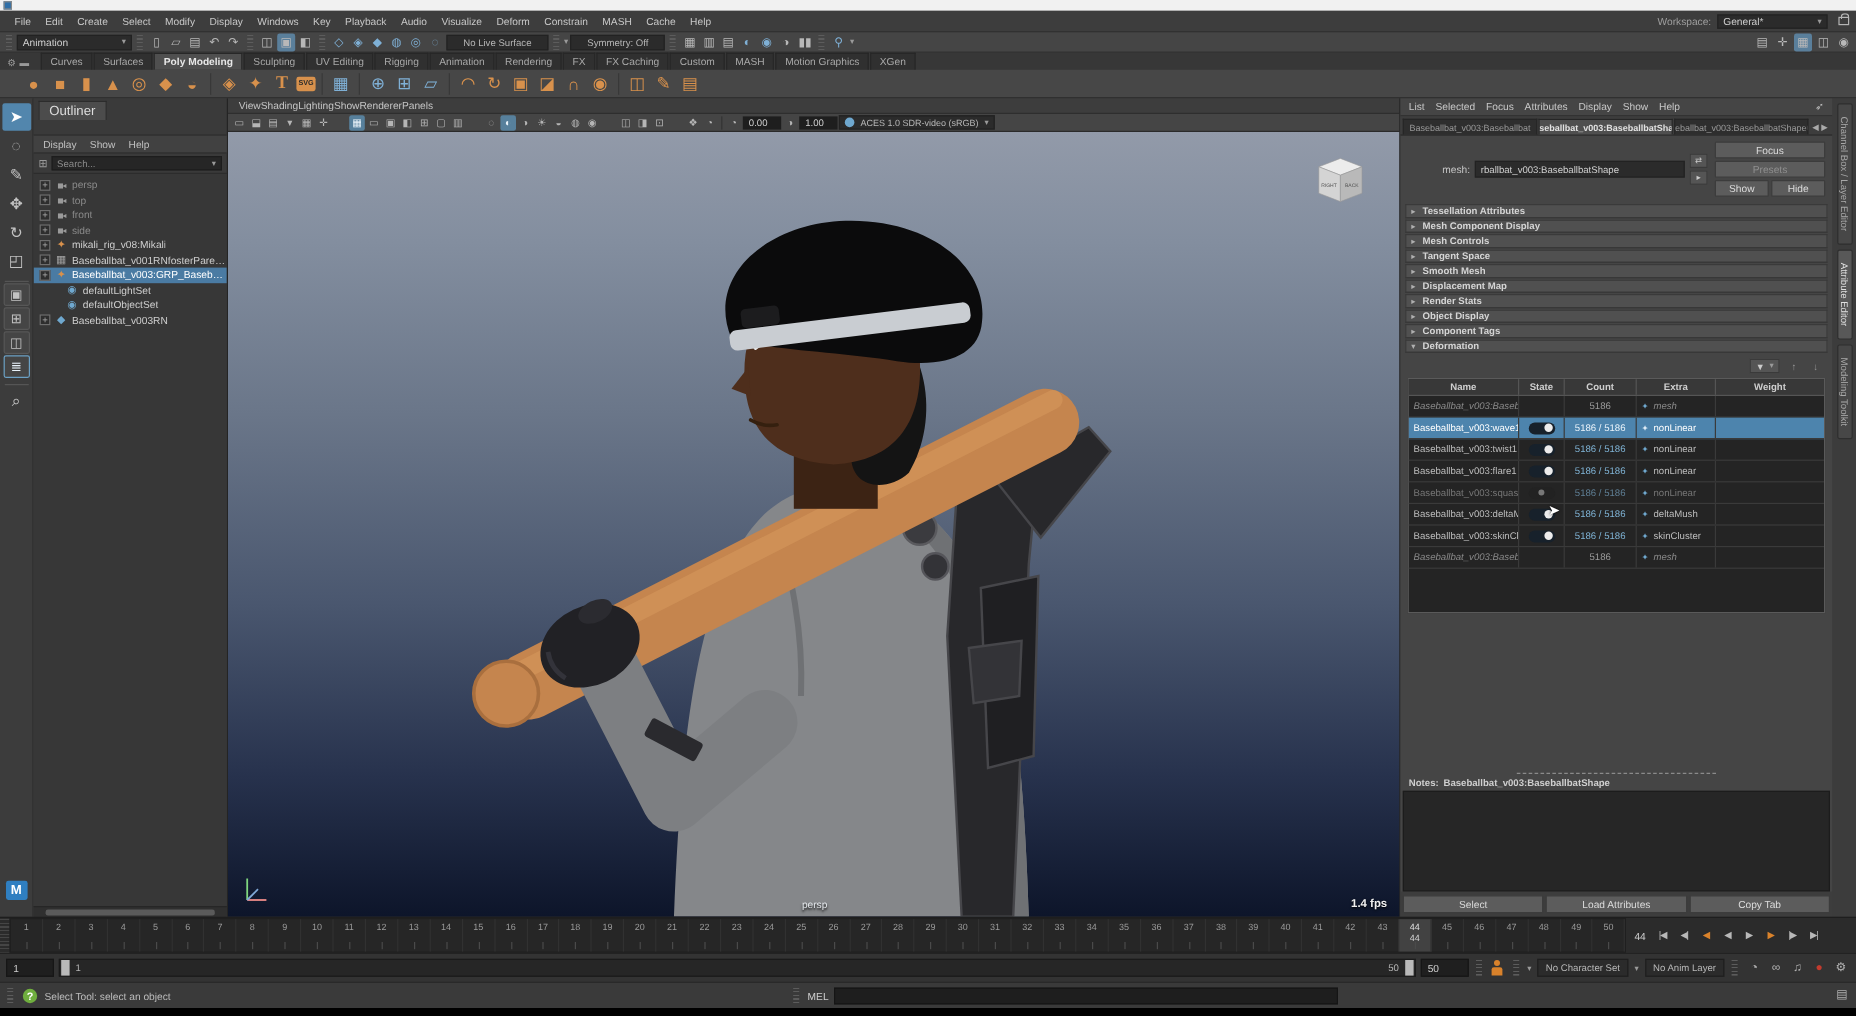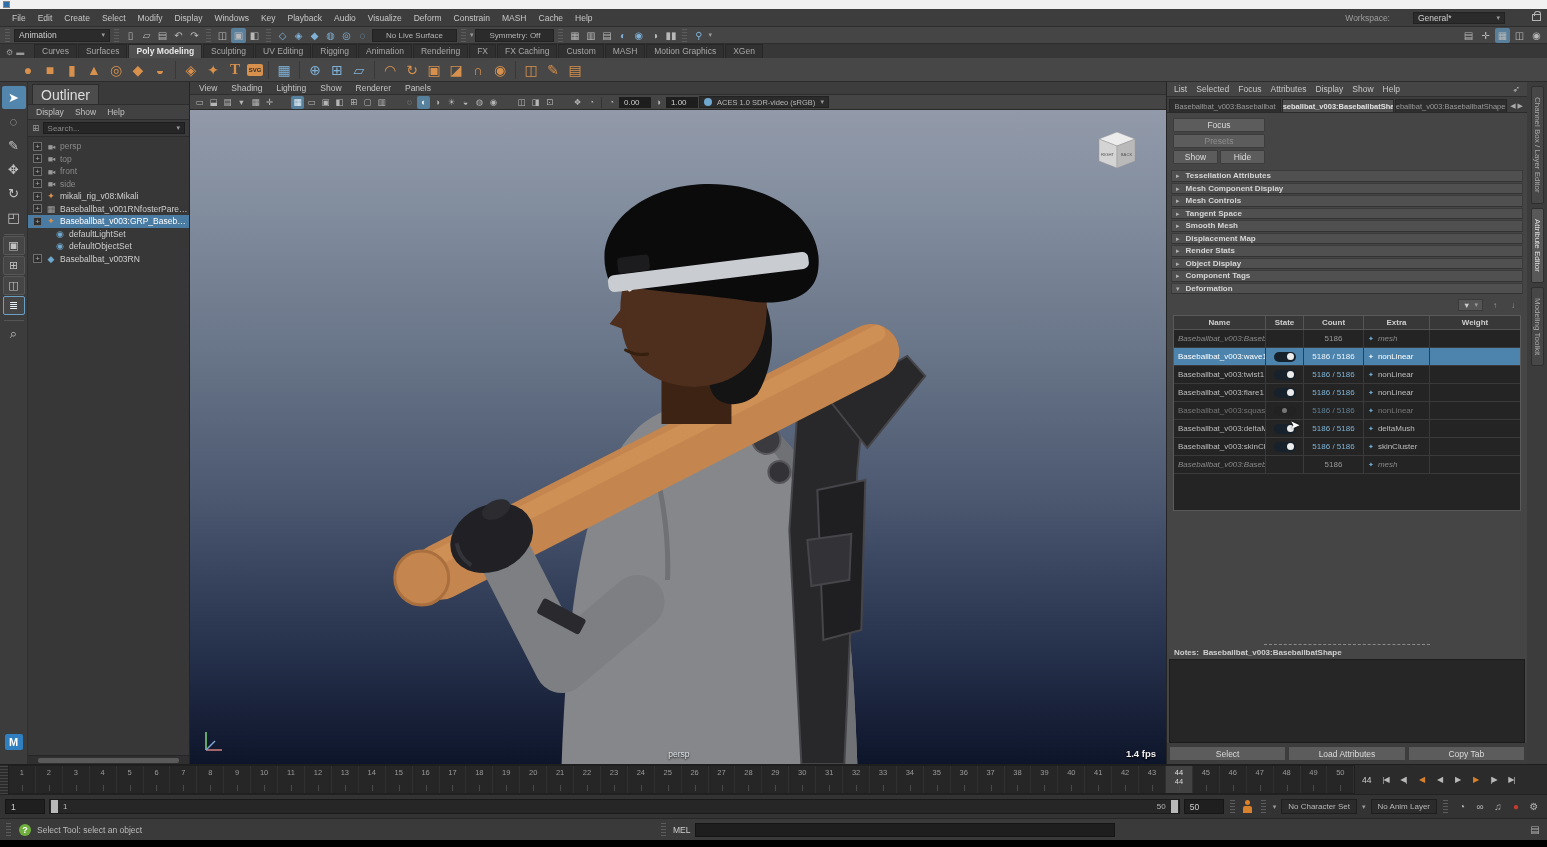--- a/index.html
+++ b/index.html
@@ -7,21 +7,21 @@
   body{font-family:"Liberation Sans","DejaVu Sans",sans-serif;font-size:9px;color:#c5c5c5}
   #root{position:relative;width:1547px;height:847px;background:#3c3c3c;overflow:hidden}
 
   
   .titlebar{height:9px;background:#f1f1f1;display:flex;align-items:center;padding-left:3px}
   .titlebar .appicon{width:7px;height:7px;background:#2f6fa8;border:1px solid #888}
 
   
   .menubar{height:18px;background:#3d3d3d;border-bottom:1px solid #2e2e2e;display:flex;align-items:center;padding:0 6px}
   .menu-item{padding:0 6px;font-size:8.5px;color:#c8c8c8;white-space:nowrap;cursor:default}
-  .ws{margin-left:auto;display:flex;align-items:center;gap:23px}
+  .ws{margin-left:auto;display:flex;align-items:center;gap:5px}
   .ws-label{color:#9f9f9f;font-size:8.5px}
   .ws-select{width:92px;height:12px;background:#2b2b2b;border:1px solid #222;color:#cfcfcf;font-size:8.5px;padding:0 4px;display:flex;align-items:center;justify-content:space-between}
   .caret{font-size:7px;color:#9a9a9a}
   .lock{width:9px;height:7px;border:1px solid #b5b5b5;position:relative;margin-left:4px}
   .lock::before{content:"";position:absolute;top:-4px;left:1px;width:5px;height:4px;border:1px solid #b5b5b5;border-bottom:none;border-radius:3px 3px 0 0}
 
   
   .statusline{height:17px;background:#454545;border-bottom:1px solid #2e2e2e;display:flex;align-items:center;gap:2px;padding:0 3px}
   .grip{width:5px;height:13px;background:repeating-linear-gradient(0deg,#5c5c5c 0 1px,transparent 1px 3px);margin:0 2px;flex:none}
   .sl-select{width:96px;height:13px;background:#2b2b2b;border:1px solid #222;display:flex;align-items:center;justify-content:space-between;padding:0 4px;font-size:8.5px;color:#cfcfcf}
@@ -50,21 +50,21 @@
   .tool{width:24px;height:23px;display:flex;align-items:center;justify-content:center;font-size:13px;color:#c2c2c2;border-radius:2px;cursor:default}
   .tool.active{background:#5286ad;color:#fff}
   .tool.active2{background:#47708e;color:#e8f2fa;font-size:11px}
   .tool.small{height:19px;font-size:11px;border:1px solid #575757;width:22px;background:#454545}
   .tool.small.active2{border-color:#6ba0c4}
   .tool.sep{height:5px;width:20px;border-bottom:1px solid #555;border-radius:0;background:none}
   .maya-logo{margin-top:auto;margin-bottom:14px;width:18px;height:16px;background:#2f7fc1;color:#fff;font-weight:bold;font-size:11px;display:flex;align-items:center;justify-content:center;border-radius:2px}
 
   
   .outliner{width:162px;background:#3a3a3a;border-right:1px solid #242424;display:flex;flex-direction:column}
-  .ol-tab{align-self:flex-start;background:#4c4c4c;padding:2px 8px 1px;font-size:14px;color:#ddd;border:1px solid #2c2c2c;border-bottom:none;margin:2px 0 0 4px}
+  .ol-tab{align-self:flex-start;background:#4c4c4c;padding:2px 8px 1px;font-size:11px;color:#ddd;border:1px solid #2c2c2c;border-bottom:none;margin:2px 0 12px 4px}
   .ol-menus{display:flex;gap:11px;padding:2px 8px;font-size:8.5px;color:#c0c0c0;background:#414141;border-top:1px solid #2c2c2c;border-bottom:1px solid #2c2c2c}
   .ol-search{display:flex;align-items:center;gap:3px;padding:2px 4px;border-bottom:1px solid #2c2c2c}
   .ol-search .sicon{font-size:9px;color:#9a9a9a}
   .searchbox{flex:1;height:12px;background:#262626;border:1px solid #1d1d1d;color:#8a8a8a;font-size:8px;padding:0 4px;display:flex;align-items:center;justify-content:space-between}
   .tree{flex:1;padding-top:3px;overflow:hidden;background:#373737}
   .tree-row{display:flex;align-items:center;gap:3px;height:12.5px;padding-left:5px;font-size:8.5px;color:#cfcfcf;white-space:nowrap;cursor:default}
   .tree-row.dim{color:#8a8a8a}
   .tree-row.selected{background:#4a7ba3;color:#fff}
   .tree-row.indent{padding-left:14px}
   .expander{flex:none;width:9px;height:9px;border:1px solid #6e6e6e;background:#2e2e2e;color:#aaa;font-size:8px;line-height:7px;text-align:center}
@@ -75,21 +75,21 @@
   .icon-character::before{content:"✦";color:#d8914c;font-size:9px}
   .icon-foster::before{content:"▦";color:#9f9f9f;font-size:9px}
   .icon-set::before{content:"◉";color:#6fa8cf;font-size:9px}
   .icon-reference::before{content:"◆";color:#6fa8cf;font-size:9px}
   .tlabel{overflow:hidden;text-overflow:ellipsis}
   .ol-hscroll{height:9px;background:#2f2f2f;border-top:1px solid #262626;display:flex;align-items:center;padding:0 10px}
   .ol-hscroll .thumb{width:100%;height:5px;background:#5a5a5a;border-radius:2px}
 
   
   .viewport{flex:1;display:flex;flex-direction:column;border-right:1px solid #242424;min-width:0}
-  .vp-menus{height:13px;background:#3d3d3d;display:flex;align-items:center;gap:14px;padding-left:9px;font-size:8.5px;color:#c5c5c5;border-bottom:1px solid #2e2e2e}
+  .vp-menus{height:13px;background:#3d3d3d;display:flex;align-items:center;padding-left:9px;font-size:8.5px;color:#c5c5c5;border-bottom:1px solid #2e2e2e}
   .vp-toolbar{height:15px;background:#454545;display:flex;align-items:center;gap:1px;padding:0 3px;border-bottom:1px solid #2a2a2a}
   .vp-tool{width:13px;height:13px;display:flex;align-items:center;justify-content:center;font-size:8.5px;color:#b5b5b5}
   .vp-tool.on{background:#57809c;border-radius:2px;color:#eaf3fa}
   .vp-sep{width:1px;height:11px;background:#333;margin:0 2px}
   .vp-field{height:11px;background:#1e1e1e;color:#cfcfcf;font-size:8px;display:flex;align-items:center;padding:0 5px;min-width:32px}
   .vp-cs{height:12px;background:#2b2b2b;border:1px solid #222;color:#b8b8b8;font-size:7.5px;display:flex;align-items:center;gap:5px;padding:0 4px}
   .vp-cs .dot{width:8px;height:8px;border-radius:50%;background:#6fa8cf;display:inline-block}
   .vp-canvas{flex:1;position:relative;overflow:hidden;background:linear-gradient(180deg,#929aa9 0%,#838e9f 14%,#6a7689 36%,#4a576f 60%,#27324d 82%,#0d152a 100%)}
   .vp-canvas svg.scene{position:absolute;inset:0;width:100%;height:100%}
   .viewcube{position:absolute;top:18px;right:26px}
@@ -603,20 +603,28 @@
         <div class="ae-tab">Baseballbat_v003:Baseballbat</div>
             <div class="ae-tab active">Baseballbat_v003:BaseballbatShape</div>
             <div class="ae-tab">Baseballbat_v003:BaseballbatShapeOrig</div>
           </div>
         <div class="ae-tab-arrows">
           <span>◀</span>
           <span>▶</span>
         </div>
       </div>
       <div class="ae-head">
+        <div class="ae-head-left">
+          <span class="mesh-label">mesh:</span>
+          <div class="mesh-field">rballbat_v003:BaseballbatShape</div>
+          <div class="mini-btns">
+            <div class="mini-btn">⇄</div>
+            <div class="mini-btn">▸</div>
+          </div>
+        </div>
         <div class="ae-head-right">
           <div class="btn">Focus</div>
           <div class="btn dim">Presets</div>
           <div class="showhide">
             <div class="btn">Show</div>
             <div class="btn">Hide</div>
           </div>
         </div>
       </div>
       <div class="ae-sections">

